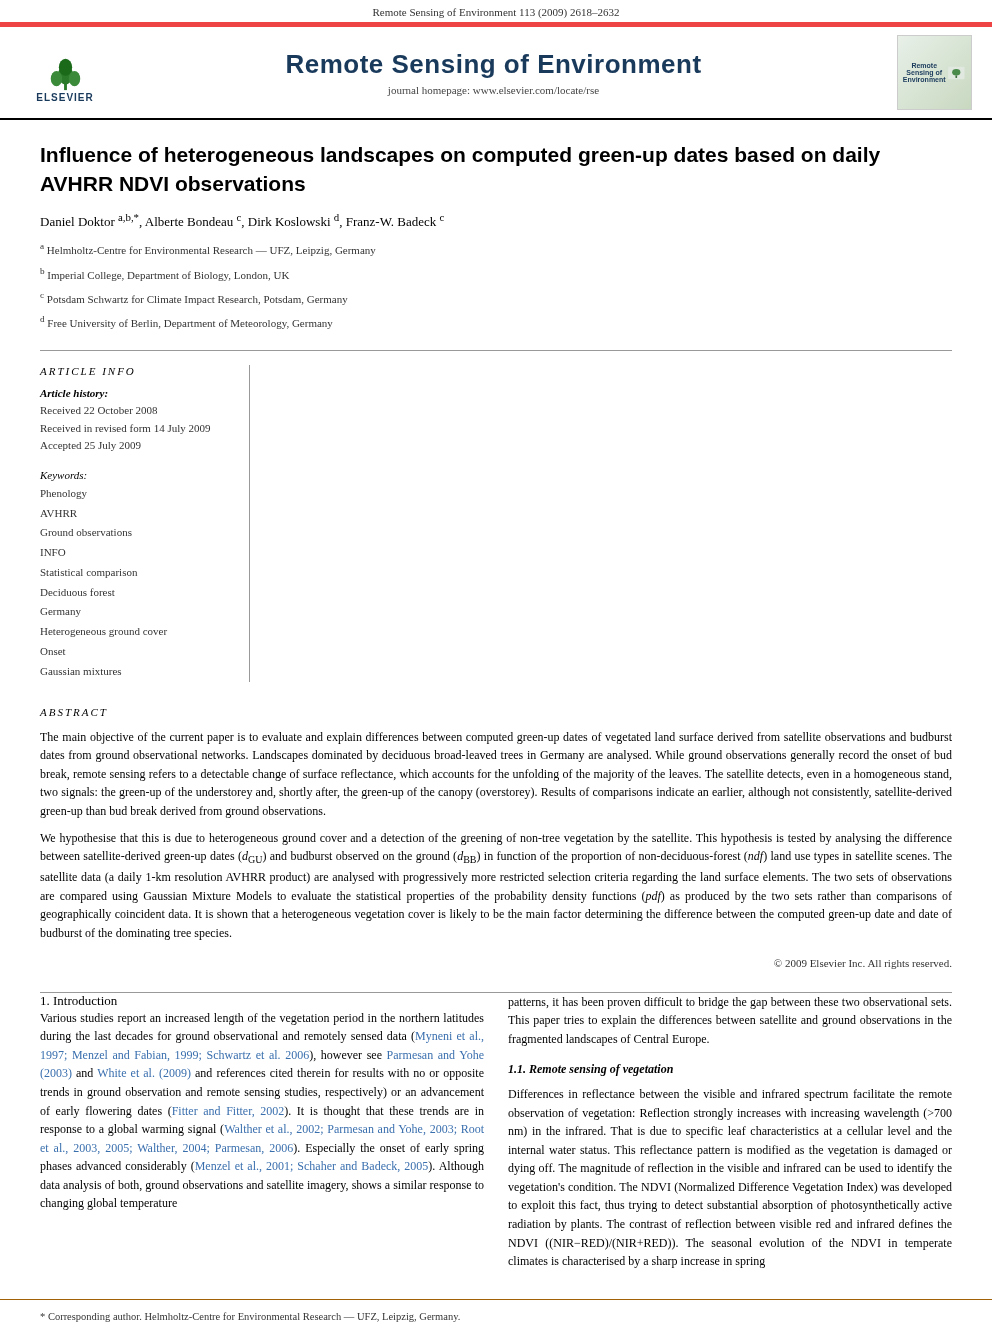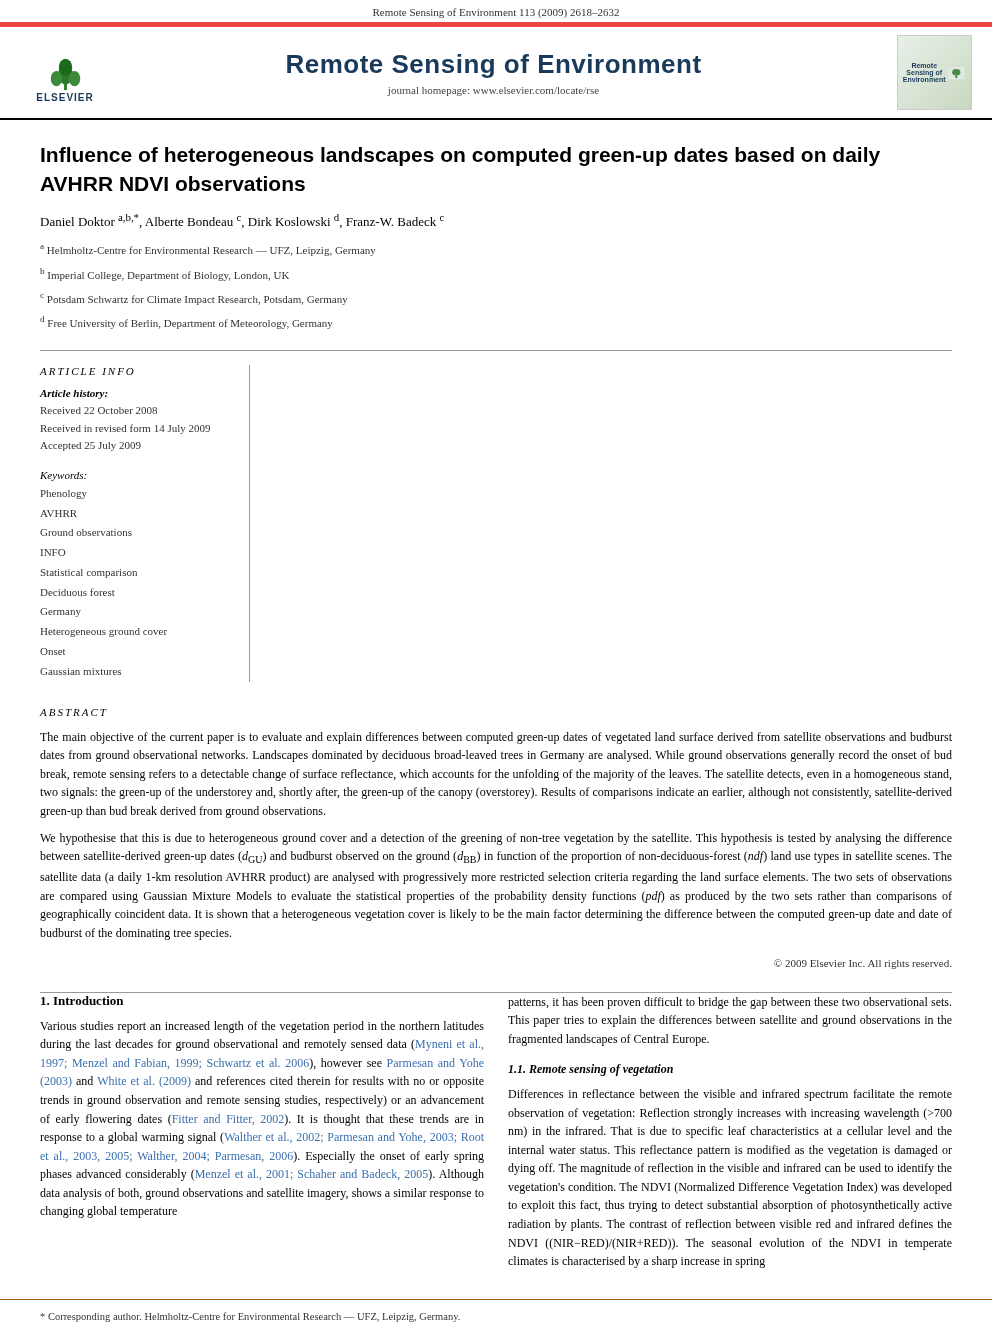--- a/index.html
+++ b/index.html
@@ -204,22 +204,21 @@
     .body-left {
       flex: 1;
     }
 
     .body-right {
       flex: 1;
     }
 
     .section-heading {
       font-size: 13px;
-      font-weight: bold;
-      margin-bottom: 8px;
+      font-weight: normal;
       color: #000;
     }
 
     .body-text {
       font-size: 12px;
       line-height: 1.55;
       text-align: justify;
       color: #000;
     }
 

